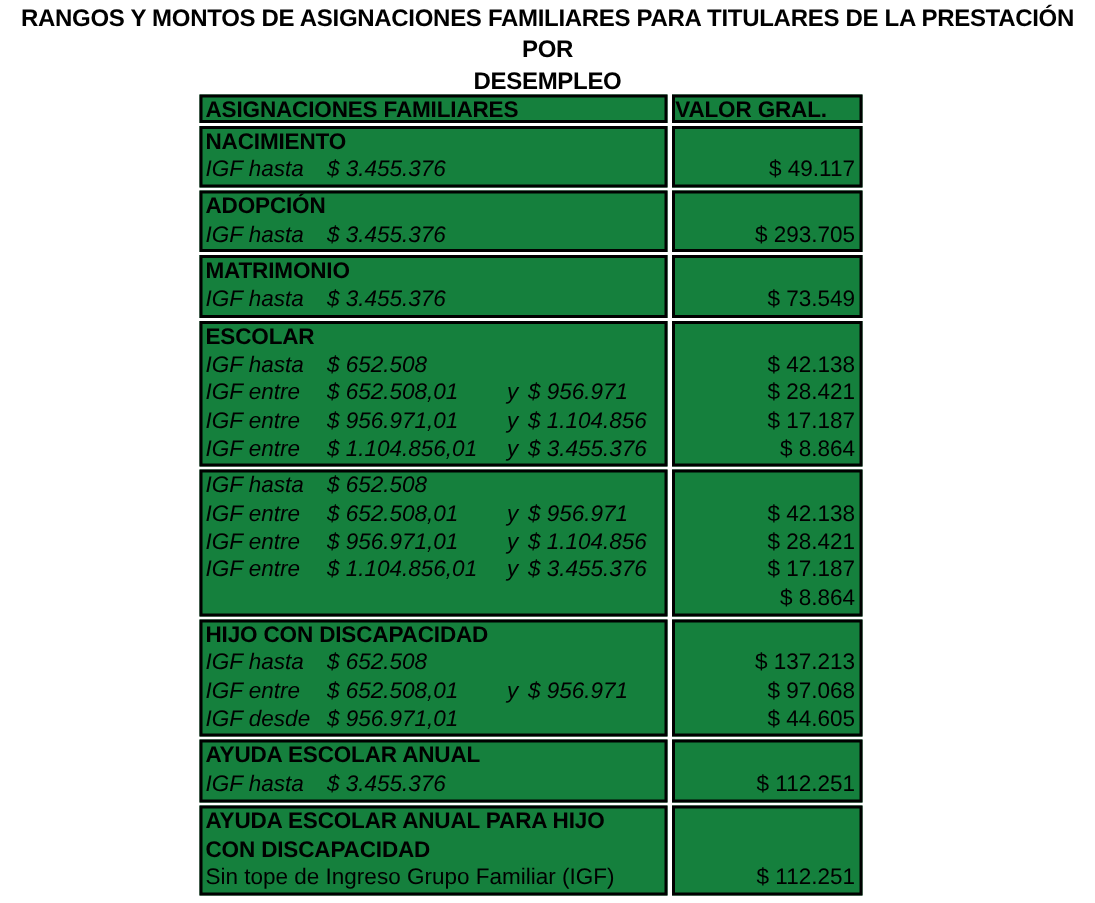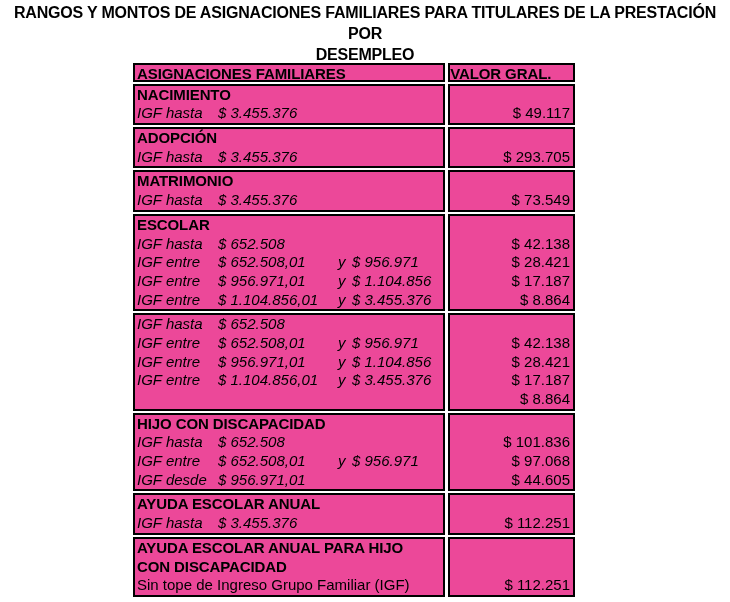--- a/index.html
+++ b/index.html
@@ -35,21 +35,21 @@
     flex-direction: column;
     gap: 2px;
   }
   .trow {
     display: flex;
     gap: 3px;
   }
   .box {
     border: 2px solid #000000;
     box-sizing: border-box;
-    background: #ec4899;
+    background: #15803d;
   }
   .cl { width: 320px; padding-left: 2px; }
   .cr { width: 130px; display: flex; flex-direction: column; }
   .row {
     height: 18.7px;
     line-height: 18.7px;
     font-size: 15px;
     white-space: nowrap;
     overflow: hidden;
   }
@@ -214,21 +214,21 @@
           </div>
           <div class="row drow">
             <div>IGF desde</div>
             <div>$ 956.971,01</div>
             <div></div>
             <div></div>
           </div>
         </div>
         <div class="box cr">
           <div class="row vrow"></div>
-          <div class="row vrow">$ 101.836</div>
+          <div class="row vrow">$ 137.213</div>
           <div class="row vrow">$ 97.068</div>
           <div class="row vrow">$ 44.605</div>
         </div>
       </div>
       <div class="trow">
         <div class="box cl">
           <div class="row heading">AYUDA ESCOLAR ANUAL</div>
           <div class="row drow">
             <div>IGF hasta</div>
             <div>$ 3.455.376</div>

